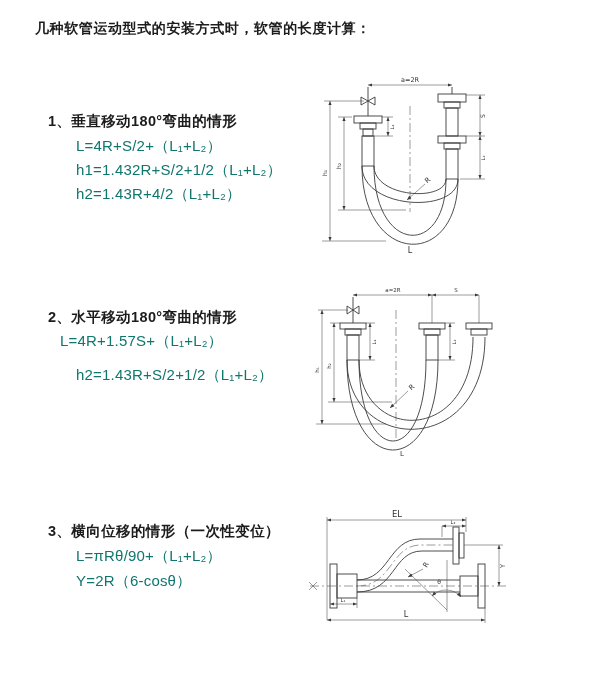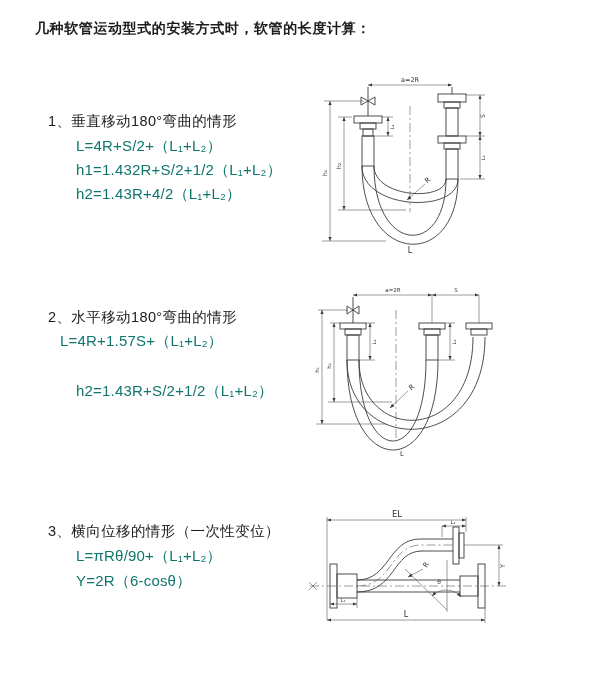--- a/index.html
+++ b/index.html
@@ -1,19 +1,19 @@
 <!DOCTYPE html>
 <html><head>
 <meta charset="utf-8">
 <style>
   html,body{margin:0;padding:0;background:#fff;}
   .page{position:relative;width:600px;height:675px;background:#ffffff;overflow:hidden;
         font-family:"Liberation Sans","DejaVu Sans",sans-serif;color:#1c1c1c;border-radius:9px;}
   .title{position:absolute;left:35px;top:20px;font-size:14px;font-weight:bold;letter-spacing:.6px;}
-  .heading{position:absolute;font-size:14.5px;font-weight:normal;letter-spacing:.4px;}
+  .heading{position:absolute;font-size:14.5px;font-weight:bold;letter-spacing:.4px;}
   .formula{position:absolute;font-size:15px;letter-spacing:.2px;color:#0f766e;}
   svg.diag{position:absolute;}
   svg text{font-family:"DejaVu Sans","Liberation Sans",sans-serif;fill:#333;}
   .obj{stroke:#3a3a3a;stroke-width:.9;fill:none;}
   .dim{stroke:#4a4a4a;stroke-width:.55;fill:none;}
   .cl{stroke:#4a4a4a;stroke-width:.55;fill:none;stroke-dasharray:9 3 2 3;}
 </style>
 </head>
 <body>
 
@@ -21,21 +21,21 @@
 
   <div class="title">几种软管运动型式的安装方式时，软管的长度计算：</div>
 
   <div class="heading" style="left:48px;top:112px">1、垂直移动180°弯曲的情形</div>
   <div class="formula" style="left:76px;top:137px">L=4R+S/2+（L₁+L₂）</div>
   <div class="formula" style="left:76px;top:161px">h1=1.432R+S/2+1/2（L₁+L₂）</div>
   <div class="formula" style="left:76px;top:185px">h2=1.43R+4/2（L₁+L₂）</div>
 
   <div class="heading" style="left:48px;top:308px">2、水平移动180°弯曲的情形</div>
   <div class="formula" style="left:60px;top:332px">L=4R+1.57S+（L₁+L₂）</div>
-  <div class="formula" style="left:76px;top:382px">h2=1.43R+S/2+1/2（L₁+L₂）</div>
+  <div class="formula" style="left:76px;top:366px">h2=1.43R+S/2+1/2（L₁+L₂）</div>
 
   <div class="heading" style="left:48px;top:522px">3、横向位移的情形（一次性变位）</div>
   <div class="formula" style="left:76px;top:547px">L=πRθ/90+（L₁+L₂）</div>
   <div class="formula" style="left:76px;top:572px">Y=2R（6-cosθ）</div>
 
   <svg class="diag" style="left:308px;top:70px" width="285" height="188" viewBox="0 0 285 188">
     <defs>
       <pattern id="braid1" width="4" height="4" patternUnits="userSpaceOnUse">
         <path d="M0,0 L4,4 M4,0 L0,4" stroke="#555" stroke-width="0.5"></path>
       </pattern>

